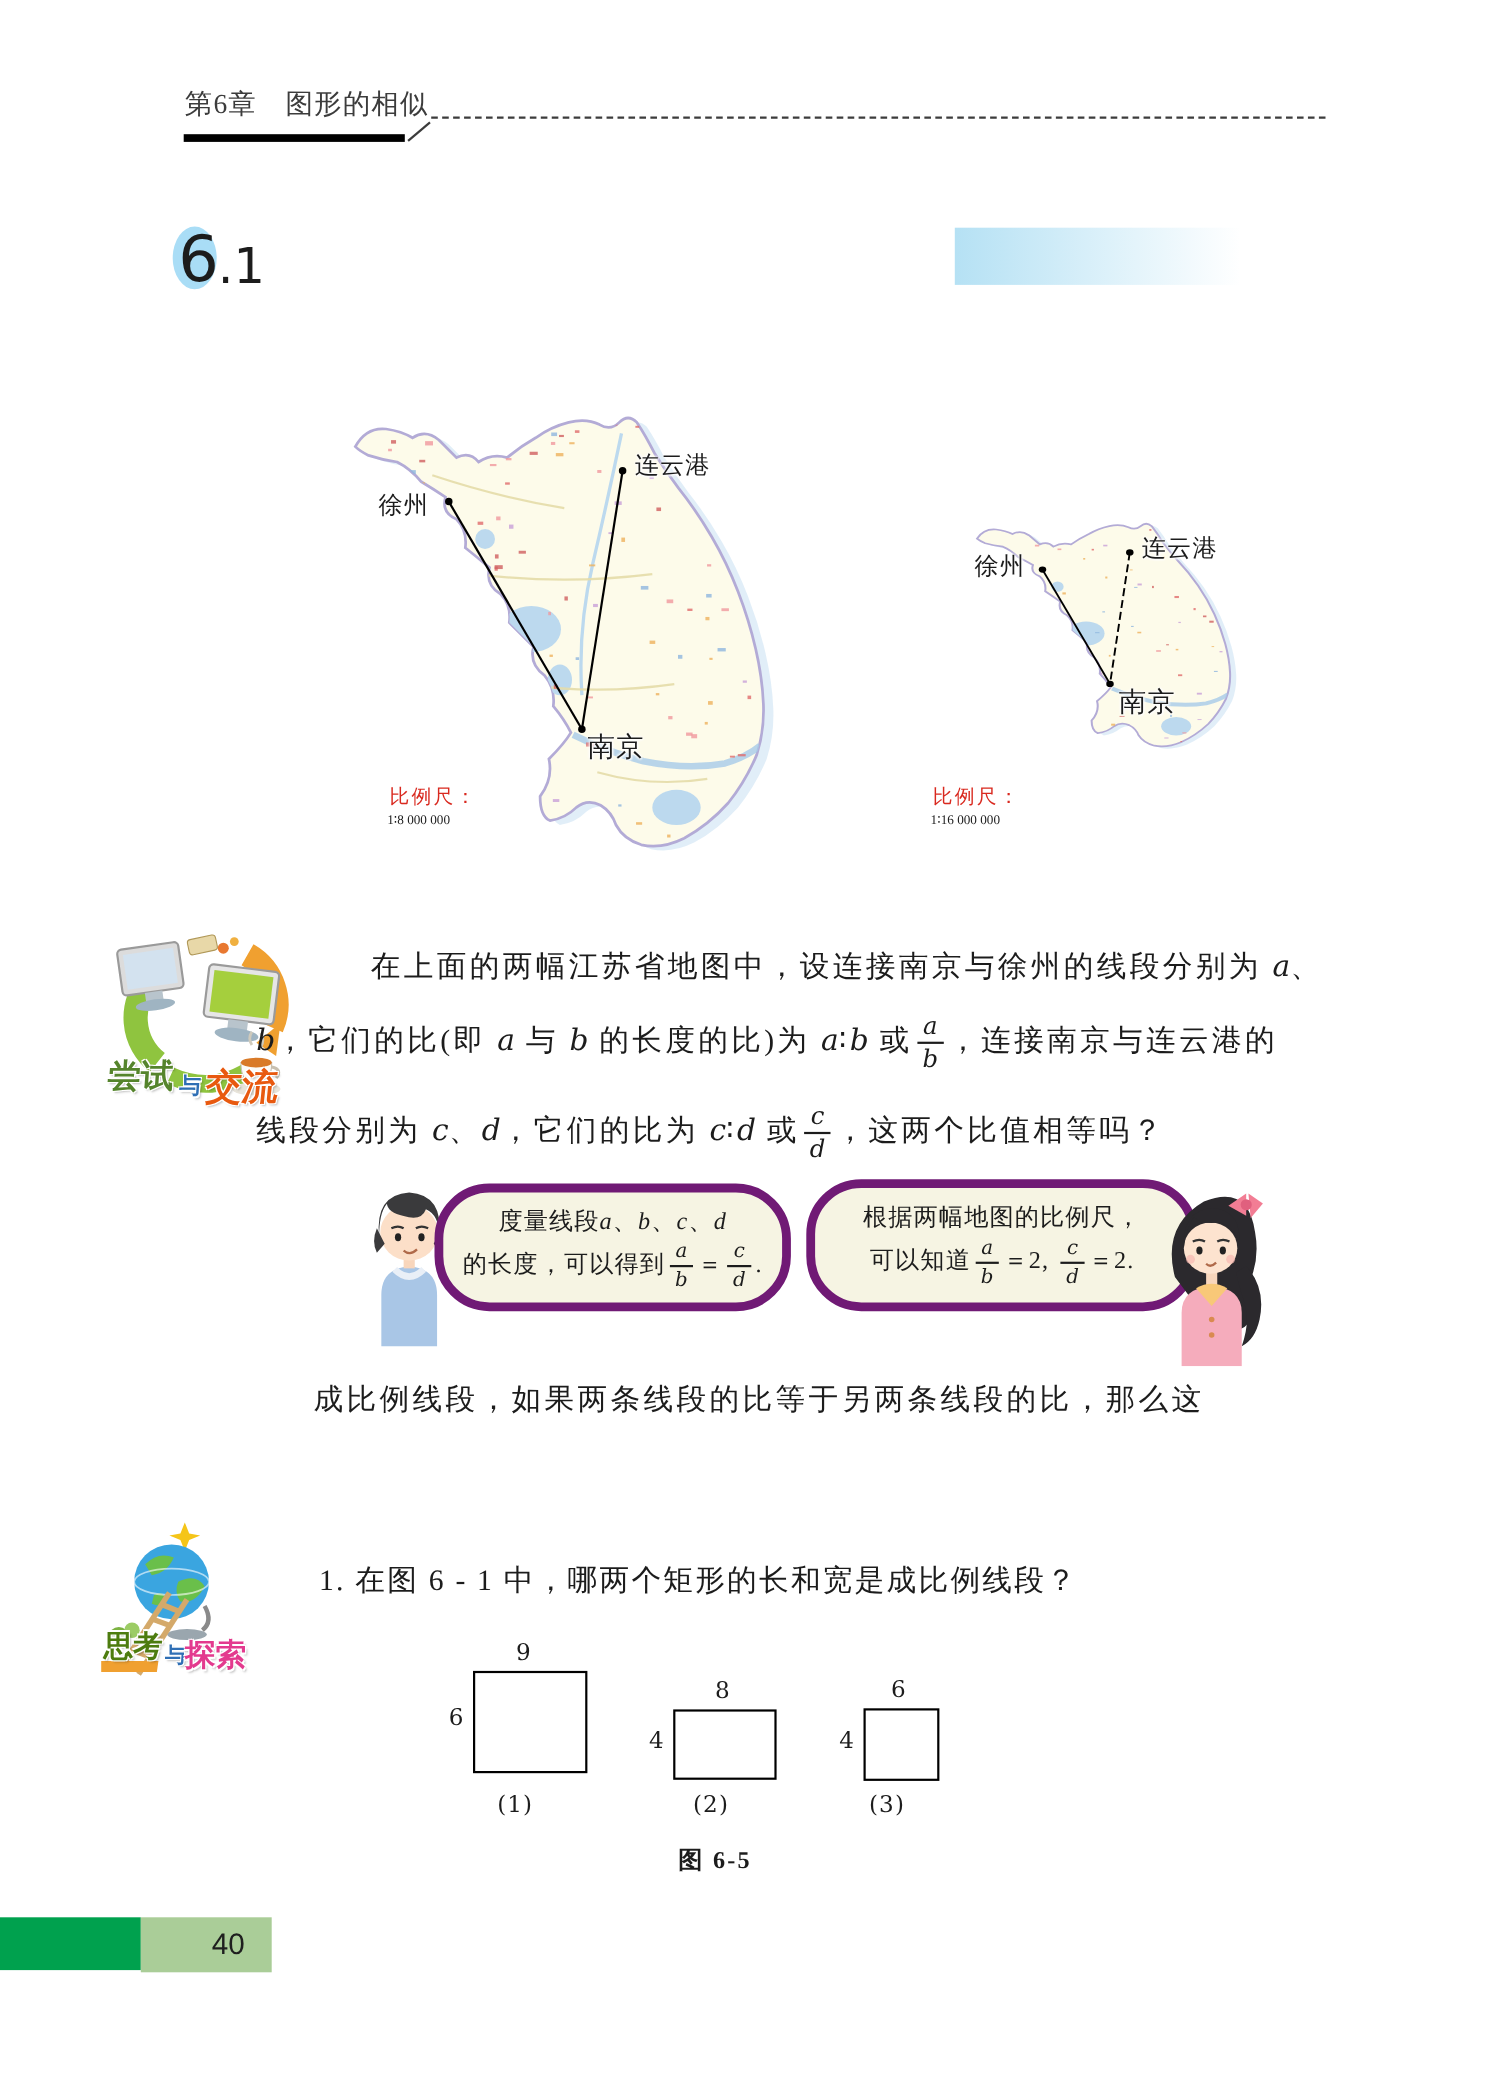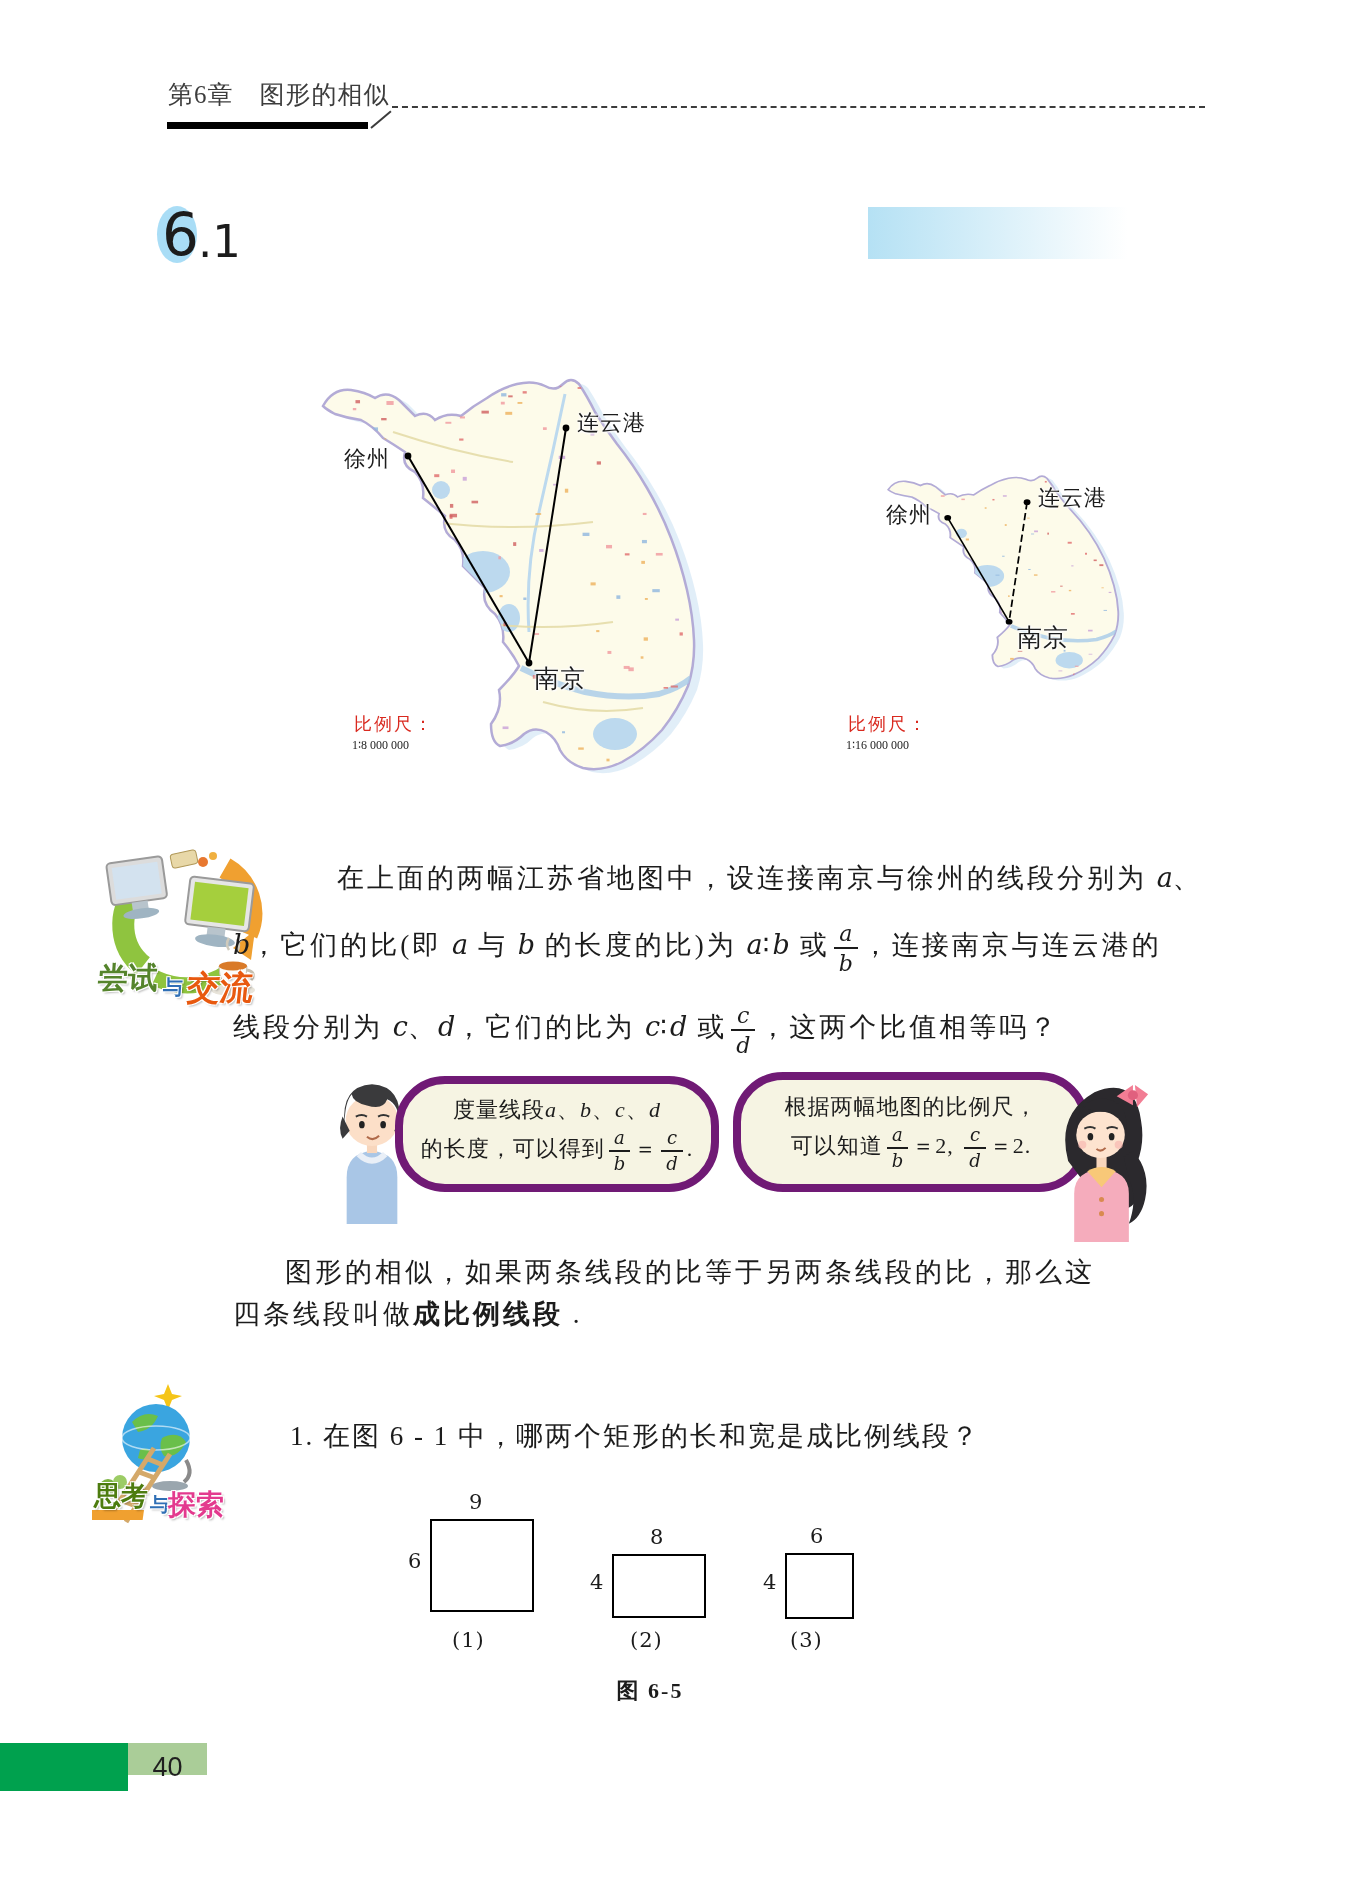--- a/index.html
+++ b/index.html
@@ -412,22 +412,21 @@
     <ellipse cx="54" cy="56" rx="24" ry="23" fill="#fde3cf"></ellipse>
     <path d="M30,56 Q28,22 56,20 Q82,22 80,54 Q74,34 61,33 Q46,35 39,28 Q32,38 30,56 Z" fill="#2b292d"></path>
     <ellipse cx="44" cy="58" rx="2.8" ry="3.6" fill="#222"></ellipse>
     <ellipse cx="65" cy="58" rx="2.8" ry="3.6" fill="#222"></ellipse>
     <path d="M38,50 Q44,47 49,50 M60,50 Q65,47 71,50" fill="none" stroke="#333" stroke-width="2"></path>
     <path d="M50,70 Q54,74 59,69" fill="none" stroke="#b06a4a" stroke-width="2"></path>
     <circle cx="36" cy="66" r="4" fill="#f7b8b0" opacity="0.7"></circle>
     <circle cx="72" cy="66" r="4" fill="#f7b8b0" opacity="0.7"></circle>
   </svg>
 
-  <div class="abs bodyline" style="left:285px;top:1252px;">图形的相似，如果两条线段的比等于另两条线段的比，那么这</div>
-  <div class="abs bodyline" style="left:233px;top:1294px;">四条线段叫做<b>成比例线段</b> .</div>
+  <div class="abs bodyline" style="left:285px;top:1252px;">成比例线段，如果两条线段的比等于另两条线段的比，那么这</div>
 
   <div class="abs" style="left:92px;top:1382px;width:130px;height:144px;">
     <svg width="130" height="144" viewBox="0 0 130 144">
       <polygon points="76,2 80,12 90,14 80,18 76,28 72,18 62,14 72,12" fill="#f5c518"></polygon>
       <circle cx="64" cy="56" r="34" fill="#3aa5e0"></circle>
       <path d="M40,40 Q52,28 66,34 Q60,48 46,50 Z" fill="#6abf4a"></path>
       <path d="M70,56 Q86,48 94,60 Q86,76 72,74 Q66,66 70,56 Z" fill="#6abf4a"></path>
       <path d="M48,68 Q56,64 60,72 Q54,80 46,76 Z" fill="#6abf4a"></path>
       <ellipse cx="64" cy="56" rx="34" ry="12" fill="none" stroke="#ffffff" stroke-width="1.5" opacity="0.6"></ellipse>
       <path d="M94,78 Q102,92 92,100" fill="none" stroke="#8a8a8a" stroke-width="4"></path>
@@ -463,17 +462,17 @@
   <div class="abs figcap" style="left:630px;top:1628px;">(2)</div>
 
   <div class="abs figrect" style="left:785px;top:1553px;width:65px;height:62px;"></div>
   <div class="abs figlabel" style="left:810px;top:1524px;">6</div>
   <div class="abs figlabel" style="left:763px;top:1570px;">4</div>
   <div class="abs figcap" style="left:790px;top:1628px;">(3)</div>
 
   <div class="abs figtitle" style="left:560px;top:1676px;width:180px;text-align:center;">图 6-5</div>
 
   <div class="abs footer-dark" style="left:0px;top:1743px;width:128px;height:48px;"></div>
-  <div class="abs footer-light" style="left:128px;top:1743px;width:79px;height:32px;">
+  <div class="abs footer-light" style="left:128px;top:1743px;width:79px;height:50px;padding-left:40px;">
     <div class="pagenum" style="text-align:center;line-height:48px;">40</div>
   </div>
 
 </div>
 
 </body></html>

